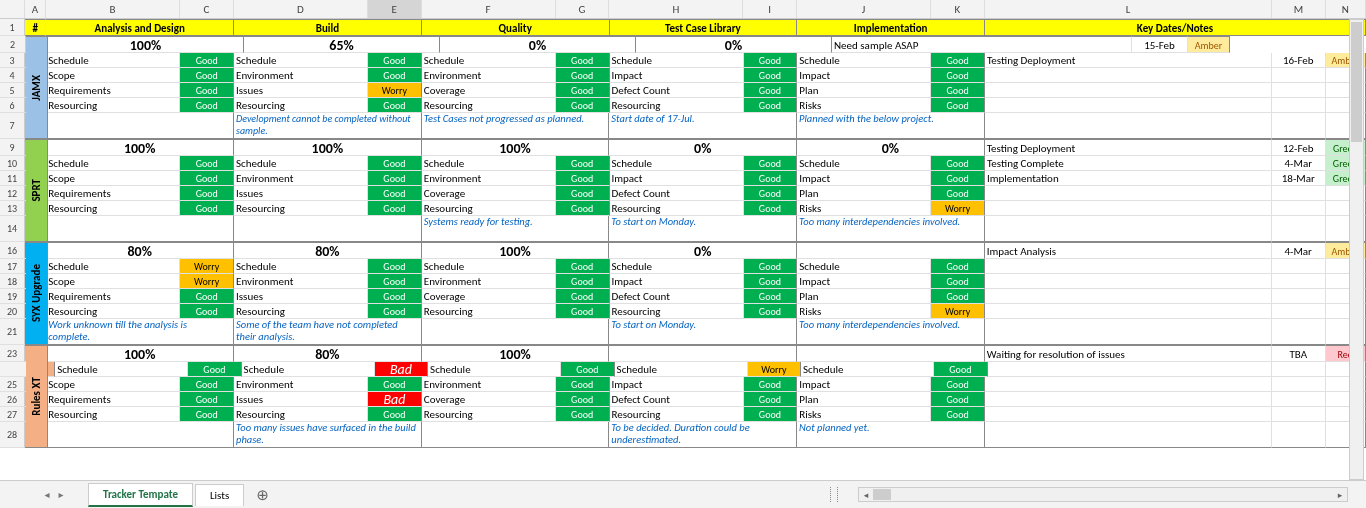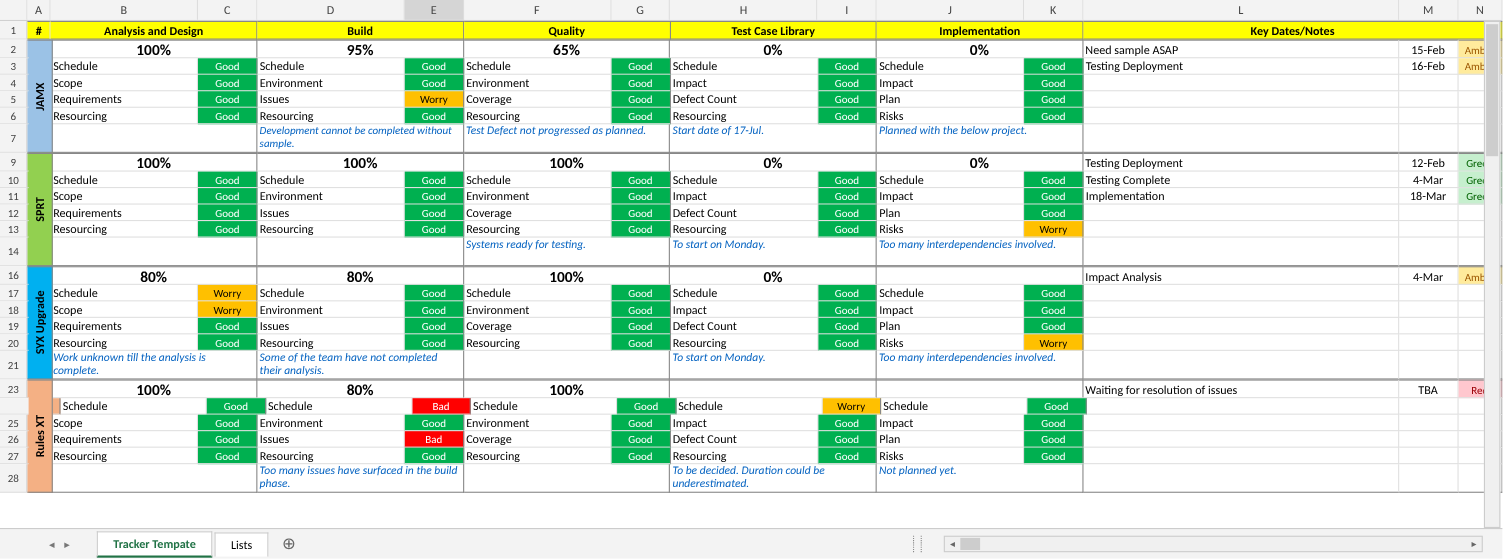--- a/index.html
+++ b/index.html
@@ -55,21 +55,21 @@
     border-right: 1px solid #ccc;
     text-align: center;
     color: #444;
     font-size: 10px;
   }
   .hdr-yellow { background: #ffff00; font-weight: bold; text-align: center; }
   .hdr-group { writing-mode: vertical-rl; transform: rotate(180deg); font-weight: bold; text-align: center; display:flex;align-items:center;justify-content:center; }
   .pct { font-weight: bold; text-align: center; font-size: 14px; }
   .good { background: #00b050; color: #fff; text-align: center; font-size: 10px; }
   .worry { background: #ffc000; color: #000; text-align: center; font-size: 10px; }
-  .bad  { background: #ff0000; color: #fff; text-align: center; font-size: 10px; }
+  .bad  { background: #ff0000; color: #fff; text-align: center; font-size: 14px; font-style: italic; }
   .green-tag { background: #c6efce; color: #006100; text-align: center; font-size: 10px; }
   .amber-tag { background: #ffeb9c; color: #9c5700; text-align: center; font-size: 10px; }
   .red-tag   { background: #ffc7ce; color: #9c0006; text-align: center; font-size: 10px; }
   .note-blue { color: #0563c1; font-style: italic; }
   .center { text-align: center; }
   .thick-top { border-top: 1px solid #888; }
   .thick-bottom { border-bottom: 1px solid #888; }
   .thick-right { border-right: 1px solid #888; }
   .tabs {
     position: absolute;
@@ -172,21 +172,20 @@
         <div class="cell hdr-yellow thick-top thick-bottom thick-right" style="width: 196px; line-height: 17px;">Build</div>
         <div class="cell hdr-yellow thick-top thick-bottom thick-right" style="width: 196px; line-height: 17px;">Quality</div>
         <div class="cell hdr-yellow thick-top thick-bottom thick-right" style="width: 196px; line-height: 17px;">Test Case Library</div>
         <div class="cell hdr-yellow thick-top thick-bottom thick-right" style="width: 196px; line-height: 17px;">Implementation</div>
         <div class="cell hdr-yellow thick-top thick-bottom thick-right" style="width: 398px; line-height: 17px;">Key Dates/Notes</div>
       </div>
       <div class="row" style="height: 17px;">
         <div class="cell rowhead" style="width: 26px; line-height: 17px; height: 17px;">2</div>
         <div class="cell thick-right thick-top" style="width: 22px; background: rgb(155, 194, 230); line-height: 17px;"></div>
         <div class="cell pct thick-right thick-top" style="width: 196px; line-height: 17px;">100%</div>
-        <div class="cell pct thick-right thick-top" style="width: 196px; line-height: 17px;">95%</div>
         <div class="cell pct thick-right thick-top" style="width: 196px; line-height: 17px;">65%</div>
         <div class="cell pct thick-right thick-top" style="width: 196px; line-height: 17px;">0%</div>
         <div class="cell pct thick-right thick-top" style="width: 196px; line-height: 17px;">0%</div>
         <div class="cell thick-top" style="width: 300px; line-height: 17px;">Need sample ASAP</div>
         <div class="cell center thick-top" style="width: 56px; line-height: 17px;">15-Feb</div>
         <div class="cell amber-tag thick-right thick-top" style="width: 42px; line-height: 17px;">Amber</div>
       </div>
       <div class="row" style="height: 15px;">
         <div class="cell rowhead" style="width: 26px; line-height: 15px; height: 15px;">3</div>
         <div class="cell thick-right" style="width: 22px; background: rgb(155, 194, 230); line-height: 15px;"></div>
@@ -255,21 +254,21 @@
         <div class="cell center" style="width: 56px; line-height: 15px;"></div>
         <div class="cell  thick-right" style="width: 42px; line-height: 15px;"></div>
       </div>
       <div class="row" style="height: 26px;">
         <div class="cell rowhead" style="width: 26px; line-height: 26px; height: 26px;">7</div>
         <div class="cell thick-right thick-bottom" style="width: 22px; background: rgb(155, 194, 230); line-height: 26px;">
           <div class="hdr-group" style="height:100%;font-size:10px;">JAMX</div>
         </div>
         <div class="cell note-blue thick-right thick-bottom" style="width: 196px; line-height: 12px; white-space: normal; font-size: 10.5px;"></div>
         <div class="cell note-blue thick-right thick-bottom" style="width: 196px; line-height: 12px; white-space: normal; font-size: 10px;">Development cannot be completed without sample.</div>
-        <div class="cell note-blue thick-right thick-bottom" style="width: 196px; line-height: 12px; white-space: normal; font-size: 10.5px;">Test Defect not progressed as planned.</div>
+        <div class="cell note-blue thick-right thick-bottom" style="width: 196px; line-height: 12px; white-space: normal; font-size: 10.5px;">Test Cases not progressed as planned.</div>
         <div class="cell note-blue thick-right thick-bottom" style="width: 196px; line-height: 12px; white-space: normal; font-size: 10.5px;">Start date of 17-Jul.</div>
         <div class="cell note-blue thick-right thick-bottom" style="width: 196px; line-height: 12px; white-space: normal; font-size: 10.5px;">Planned with the below project.</div>
         <div class="cell thick-bottom" style="width: 300px; line-height: 26px;"></div>
         <div class="cell thick-bottom" style="width: 56px; line-height: 26px;"></div>
         <div class="cell thick-right thick-bottom" style="width: 42px; line-height: 26px;"></div>
       </div>
       <div style="position: absolute; left: 26px; top: 17px; width: 22px; height: 103px; background: rgb(155, 194, 230); border-right: 1px solid rgb(136, 136, 136); border-bottom: 1px solid rgb(136, 136, 136); border-top: 1px solid rgb(136, 136, 136); display: flex; align-items: center; justify-content: center;">
         <div style="writing-mode: vertical-rl; transform: rotate(180deg); font-weight: bold; font-size: 11px;">JAMX</div>
       </div>
       <div class="row" style="height: 17px;">

